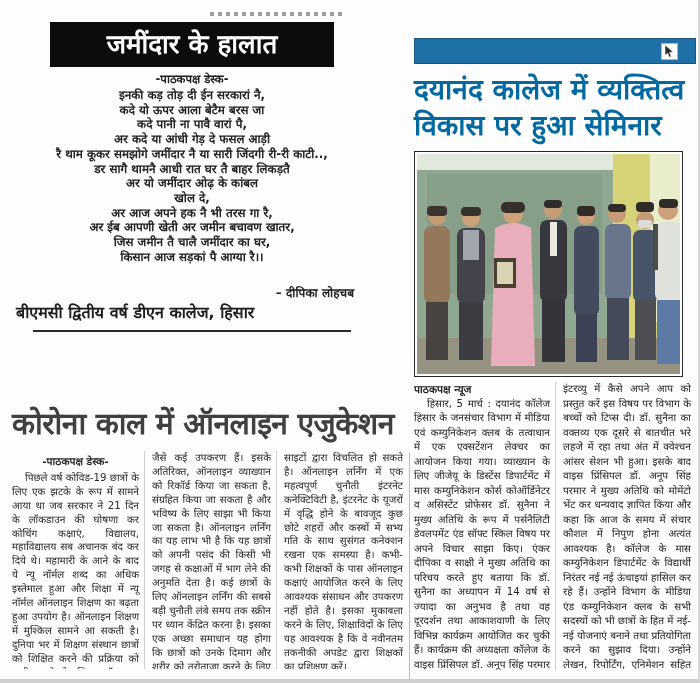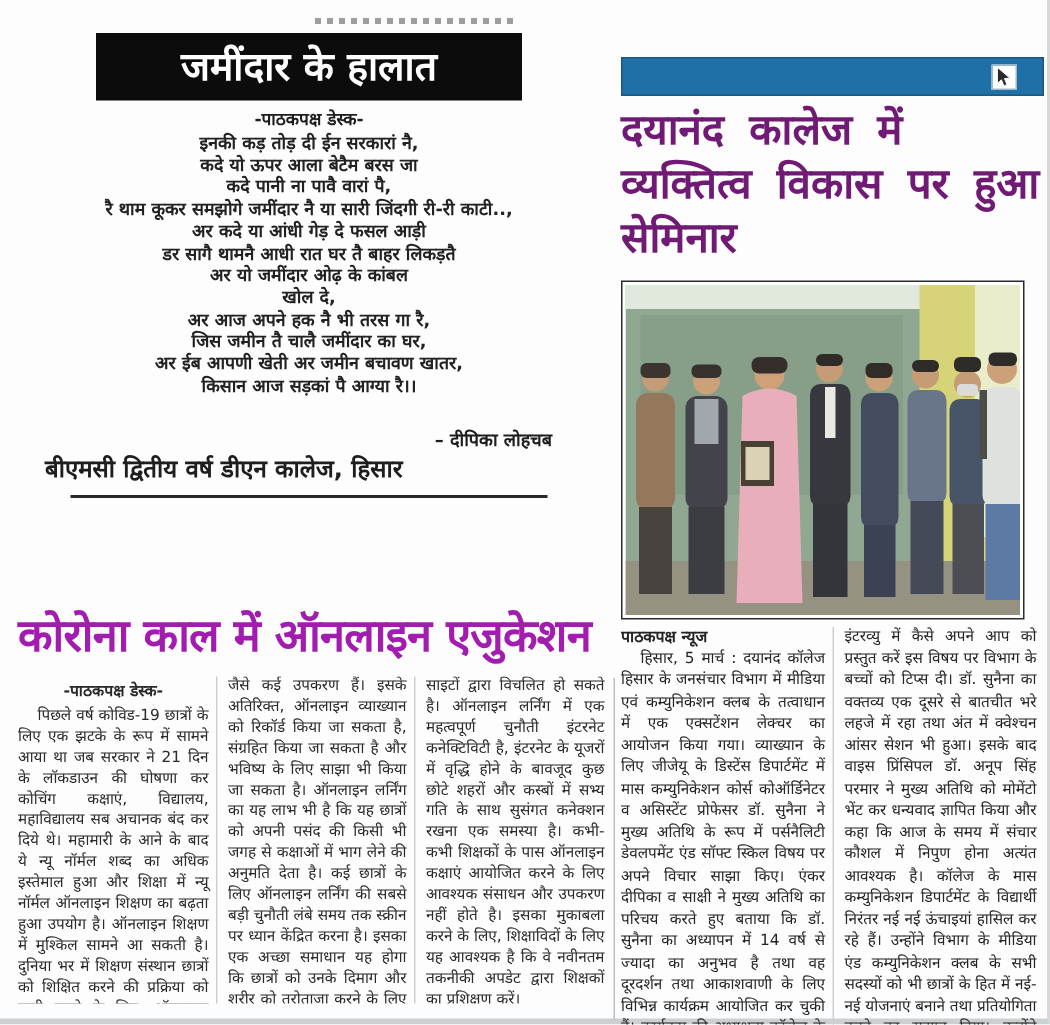--- a/index.html
+++ b/index.html
@@ -14,34 +14,34 @@
   }
 
   
   .top-fragment {
     position:absolute; left:210px; top:12px; width:132px; height:4px;
     background:repeating-linear-gradient(90deg,#6a6a6a 0 4px,transparent 4px 8px);
     opacity:.65;
   }
 
   
-  #poem-article { position:absolute; left:30px; top:22px; width:352px; }
+  #poem-article { position:absolute; left:16px; top:22px; width:352px; }
   .poem-title-bar {
     margin:0 auto; width:284px; background:#0c0c0c; color:#ffffff;
     text-align:center; font-size:26px; font-weight:700; padding:3px 0 6px;
   }
   .poem-byline { text-align:center; font-weight:700; font-size:11.5px; margin-top:4px; }
   .poem-body { margin-top:2px; text-align:center; font-size:11.8px; font-weight:600; line-height:14.7px; color:#222; }
   .poem-author { text-align:right; padding-right:14px; font-weight:700; font-size:12px; margin-top:20px; }
   .poem-author-info { text-align:left; padding-right:14px; font-weight:700; font-size:16px; }
   .poem-rule { margin:7px auto 0; width:318px; border-top:2px solid #2a2a2a; }
 
   
   #online-article { position:absolute; left:12px; top:402px; width:398px; }
-  .online-headline { font-size:30px; font-weight:700; letter-spacing:-.5px; color:#a21caf; white-space:nowrap; }
+  .online-headline { font-size:30px; font-weight:700; letter-spacing:-.5px; color:#404040; white-space:nowrap; }
   .online-byline { text-align:center; font-weight:700; font-size:10.5px; margin:4px 0 2px; }
   .online-cols { display:flex; margin-top:8px; }
   .online-col {
     width:132px; height:218px; overflow:hidden; text-align:justify;
     font-size:10.2px; line-height:13.9px; color:#2a2a2a; padding-right:5px;
   }
   .online-col + .online-col { border-left:1px solid #cfcfcf; padding-left:7px; }
   .online-col .indent { text-indent:13px; }
 
   
@@ -49,21 +49,21 @@
 
   
   #seminar-article { position:absolute; left:414px; top:38px; width:282px; }
   .blue-bar {
     position:relative; height:26px; border:1px solid #1a587f;
   }
   .page-box {
     position:absolute; right:17px; top:4px; width:17px; height:17px; background:#ffffff;
     display:flex; align-items:center; justify-content:center; box-shadow:0 0 0 1px #9fb9cc inset;
   }
-  .seminar-headline { margin-top:8px; font-size:28px; font-weight:700; line-height:36px; color:#701a75;font-family:Liberation Mono, monospace; }
+  .seminar-headline { margin-top:8px; font-size:28px; font-weight:700; line-height:36px; color:#0369a1; }
   .photo-frame { margin-top:7px; border:1px solid #2a2a2a; background:#fff; padding:2px; width:269px; }
   .photo-frame svg { display:block; }
   .seminar-cols { display:flex; margin-top:5px; }
   .seminar-col {
     width:141px; height:288px; overflow:hidden; text-align:justify;
     font-size:10.2px; line-height:14.5px; color:#242424; padding-right:5px;
   }
   .seminar-col + .seminar-col { border-left:1px solid #cfcfcf; padding-left:7px; }
   .seminar-byline { font-weight:700; font-size:10.6px; }
   .seminar-col .indent { text-indent:13px; }
@@ -75,28 +75,28 @@
 
   <div class="top-fragment"></div>
 
   <div id="poem-article">
     <div class="poem-title-bar">जमींदार के हालात</div>
     <div class="poem-byline">-पाठकपक्ष डेस्क-</div>
     <div class="poem-body">
       <div>इनकी कड़ तोड़ दी ईन सरकारां नै,</div>
       <div>कदे यो ऊपर आला बेटैम बरस जा</div>
       <div>कदे पानी ना पावै वारां पै,</div>
+      <div>अर कदे या आंधी गेड़ दे फसल आड़ी</div>
       <div>रै थाम कूकर समझोगे जमींदार नै या सारी जिंदगी री-री काटी..,</div>
-      <div>अर कदे या आंधी गेड़ दे फसल आड़ी</div>
       <div>डर सागै थामनै आधी रात घर तै बाहर लिकड़तै</div>
       <div>अर यो जमींदार ओढ़ के कांबल</div>
       <div>खोल दे,</div>
       <div>अर आज अपने हक नै भी तरस गा रै,</div>
+      <div>अर ईब आपणी खेती अर जमीन बचावण खातर,</div>
       <div>जिस जमीन तै चालै जमींदार का घर,</div>
-      <div>अर ईब आपणी खेती अर जमीन बचावण खातर,</div>
       <div>किसान आज सड़कां पै आग्या रै।।</div>
     </div>
     <div class="poem-author">– दीपिका लोहचब</div>
     <div class="poem-author-info">बीएमसी द्वितीय वर्ष डीएन कालेज, हिसार</div>
     <div class="poem-rule"></div>
   </div>
 
   <div id="online-article">
     <div class="online-headline">कोरोना काल में ऑनलाइन एजुकेशन</div>
     <div class="online-cols">

